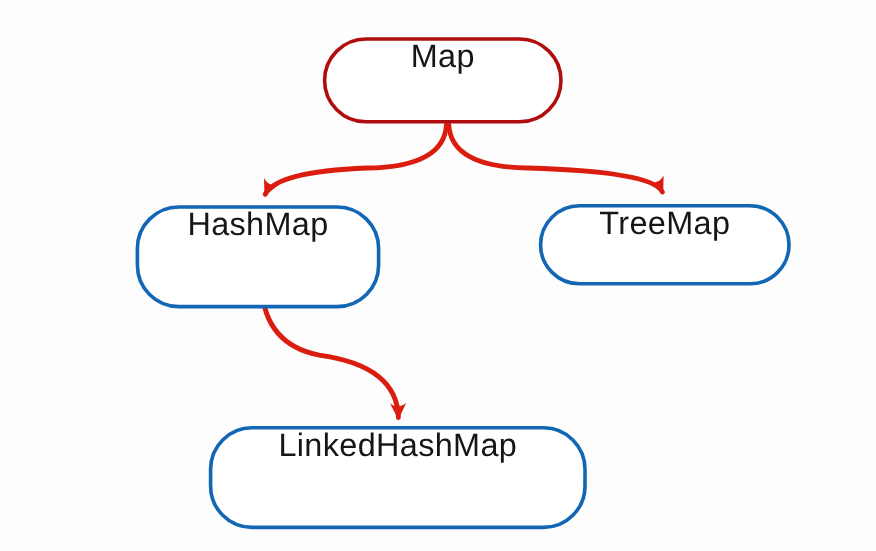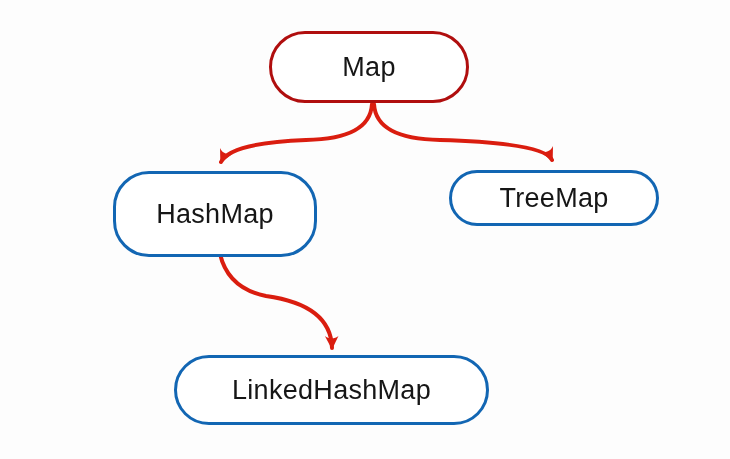--- a/index.html
+++ b/index.html
@@ -23,33 +23,32 @@
     stroke-width: 4;
     stroke-linecap: round;
   }
   .node {
     position: absolute;
     box-sizing: border-box;
     background: #ffffff;
     border: 3px solid;
     border-radius: 36px;
     display: flex;
-    align-items: center;
     justify-content: center;
   }
   .node-label {
     font-size: 27px;
     line-height: 1;
     letter-spacing: 0.3px;
     white-space: nowrap;
   }
   #node-map           { left: 269px; top: 31px;  width: 200px; height: 72px; }
   #node-hashmap       { left: 113px; top: 171px; width: 204px; height: 86px; }
-  #node-treemap       { left: 449px; top: 170px; width: 210px; height: 56px; }
-  #node-linkedhashmap { left: 174px; top: 355px; width: 315px; height: 70px; }
+  #node-treemap       { left: 449px; top: 170px; width: 210px; height: 68px; }
+  #node-linkedhashmap { left: 174px; top: 355px; width: 315px; height: 86px; }
 </style>
 </head>
 <body>
 
 <div id="canvas" style="background: rgb(253, 253, 253);">
 
   <svg id="edges" width="730" height="459" viewBox="0 0 730 459" xmlns="http://www.w3.org/2000/svg">
     <defs>
       <marker id="ah" viewBox="0 0 10 10" refX="8.5" refY="5" markerWidth="3.8" markerHeight="3.8" orient="auto">
         <path d="M0.5,0.5 L9.5,5 L0.5,9.5 C2.8,7.2 2.8,2.8 0.5,0.5 Z" fill="#da1d0f"></path>

